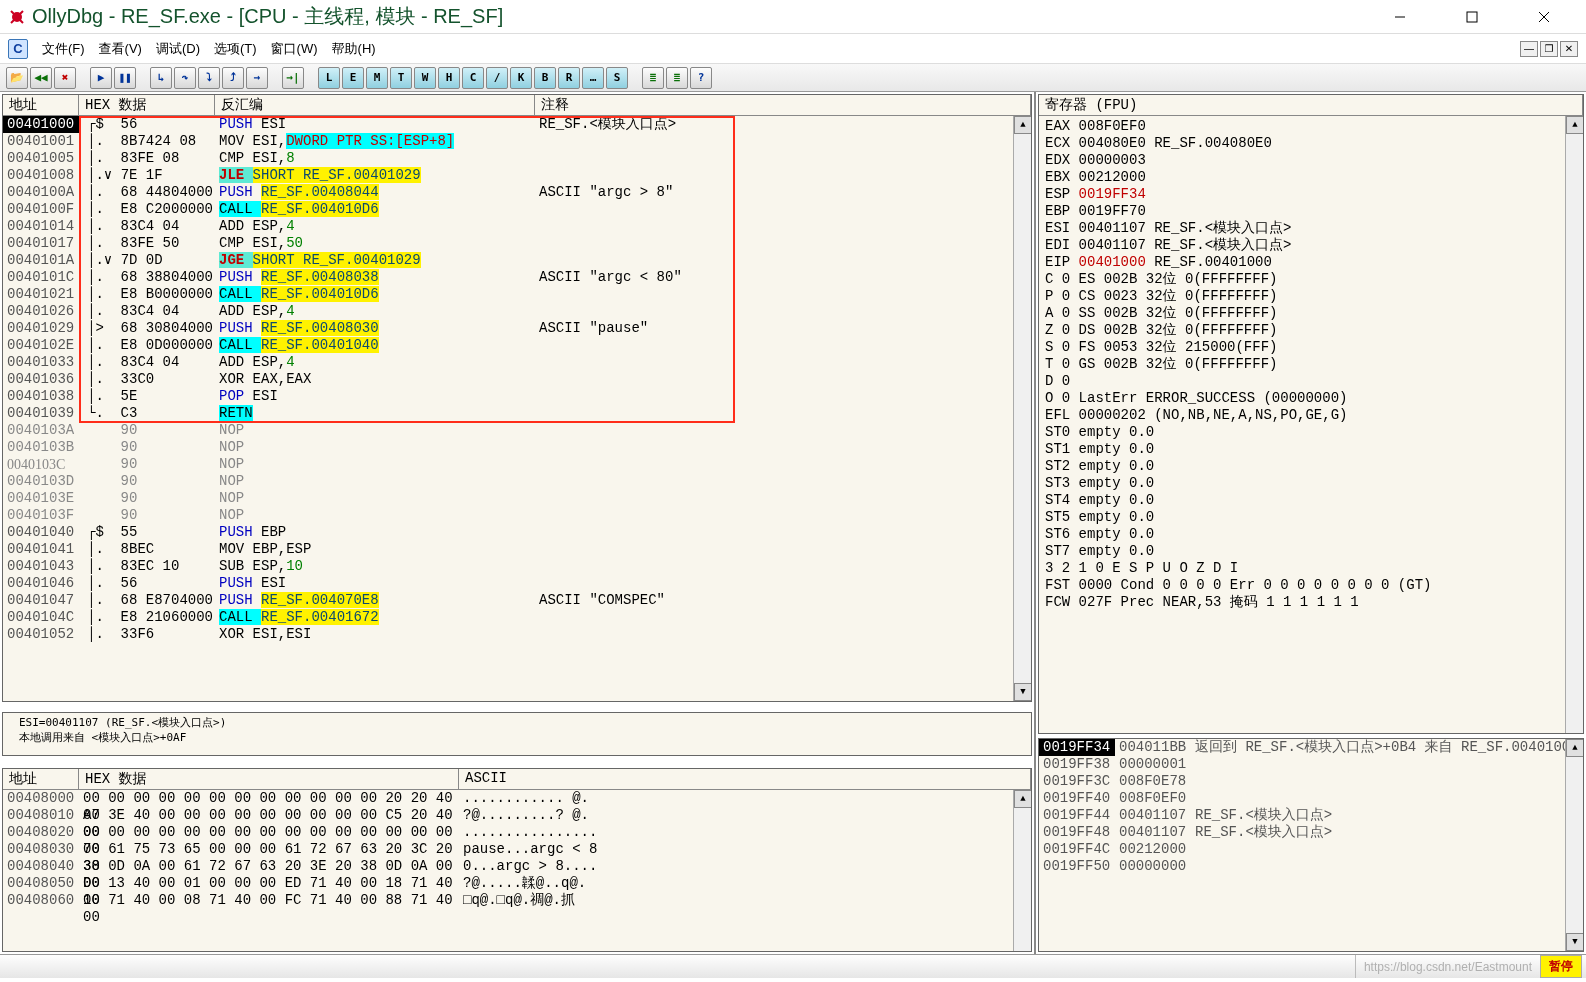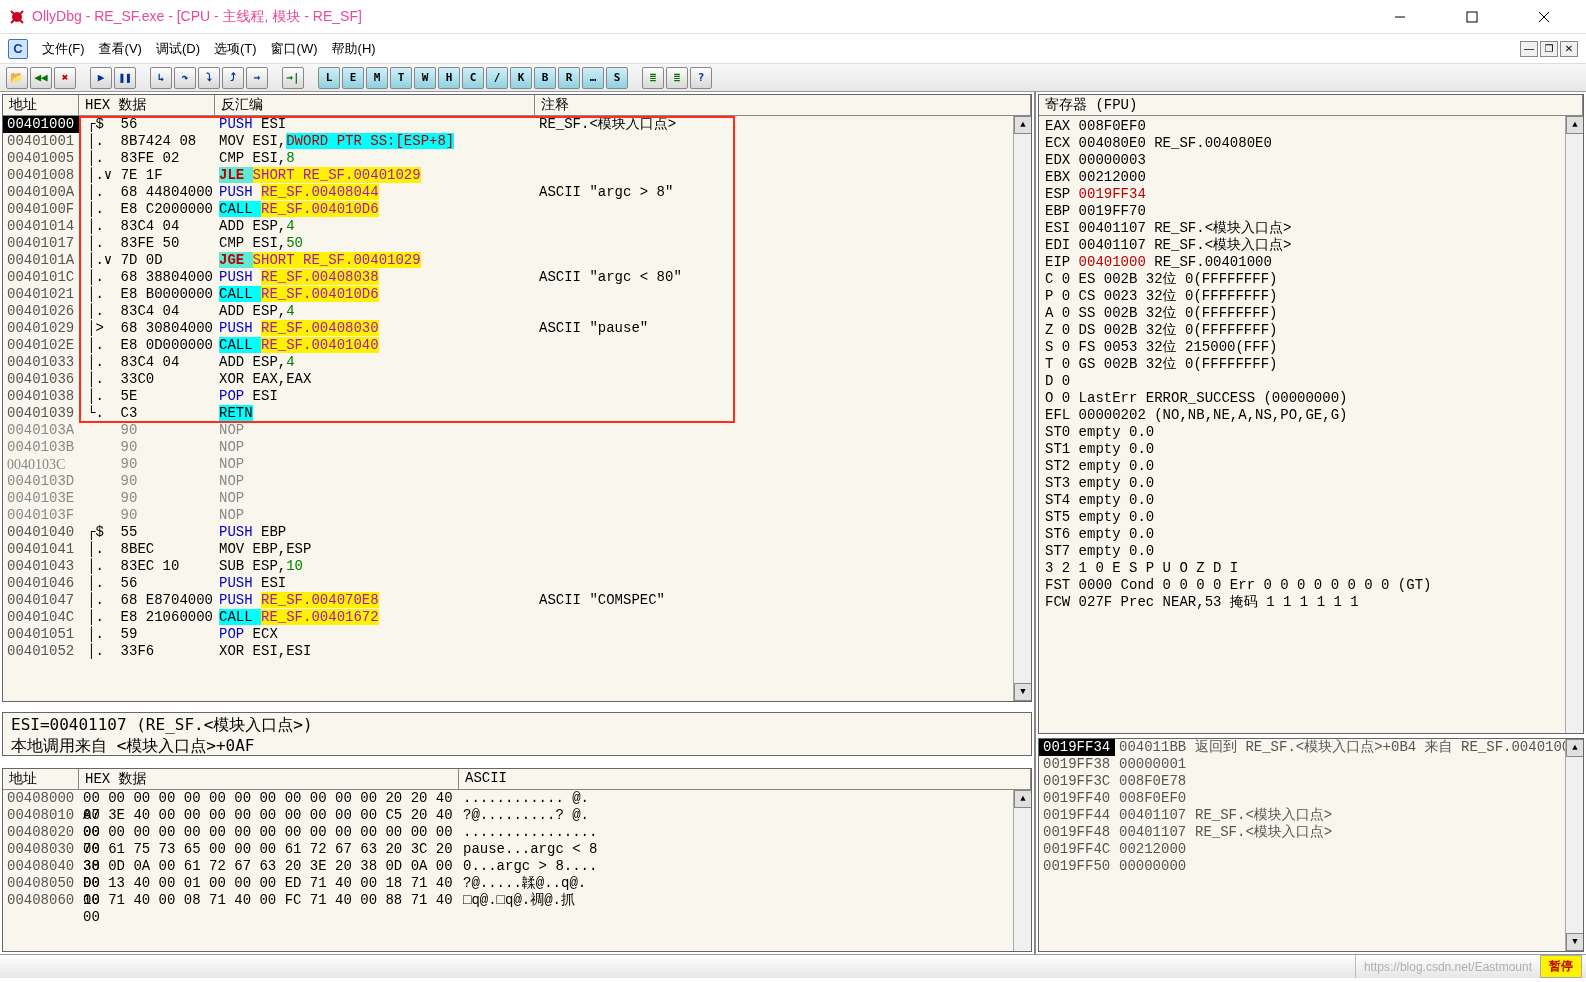--- a/index.html
+++ b/index.html
@@ -1,19 +1,19 @@
 <!DOCTYPE html>
 <html><head>
 <meta charset="utf-8">
 <style>
 * { margin: 0; padding: 0; box-sizing: border-box; }
 body { font-family: "Microsoft YaHei", "SimSun", sans-serif; font-size: 13px; background: #fff; overflow: hidden; }
 .titlebar { height: 34px; display: flex; align-items: center; padding: 0 8px; border-bottom: 1px solid #ddd; }
 .titlebar .icon { width: 18px; height: 18px; margin-right: 6px; }
-.titlebar .title { flex: 1; font-size: 14px; color: #ec4899; }
+.titlebar .title { flex: 1; font-size: 20px; color: #14532d; }
 .win-controls { display: flex; gap: 28px; align-items: center; padding-right: 12px; }
 .win-btn { width: 44px; height: 30px; display: flex; align-items: center; justify-content: center; cursor: pointer; }
 .win-btn svg { stroke: #000; stroke-width: 1; }
 .menubar { height: 30px; display: flex; align-items: center; padding: 0 8px; background: #fff; border-bottom: 1px solid #ddd; gap: 14px; }
 .c-icon { width: 20px; height: 20px; background: #d0e4ff; border: 1px solid #3a76b8; color: #1040a0; font-weight: bold; display: flex; align-items: center; justify-content: center; font-size: 13px; border-radius: 2px; }
 .menubar-item { cursor: pointer; text-align: center; }
 .mdi-controls { margin-left: auto; display: flex; gap: 2px; }
 .mdi-btn { width: 18px; height: 16px; border: 1px solid #888; background: #f0f0f0; font-size: 10px; display: flex; align-items: center; justify-content: center; cursor: pointer; }
 .toolbar { height: 28px; background: linear-gradient(#f8f8f8,#e8e8e8); border-bottom: 1px solid #999; display: flex; align-items: center; padding: 0 6px; gap: 2px; }
 .tb-btn { width: 22px; height: 22px; border: 1px solid #888; background: linear-gradient(#fdfdfd,#d8d8d8); display: flex; align-items: center; justify-content: center; font-size: 11px; font-weight: bold; cursor: pointer; border-radius: 2px; font-family: monospace; }
@@ -39,23 +39,23 @@
 .c-addr.sel { background: #000; color: #fff; }
 .c-hex { width: 136px; padding-left: 8px; }
 .c-dis { width: 320px; padding-left: 4px; }
 .c-cmt { flex: 1; padding-left: 4px; }
 .redbox { position: absolute; border: 2px solid #ff2d1a; pointer-events: none; }
 .op-push { color: #0000c0; }
 .op-jcc  { background: #5eead4; color: #c00000; font-weight: bold; }
 .op-call { background: #00ffff; color: #000; }
 .op-retn { background: #00ffff; color: #000; }
 .op-num  { color: #008000; }
-.op-tgt  { background: #fff200; color: #a21caf; }
+.op-tgt  { background: #fff200; color: #0c4a6e; }
 .op-seg  { background: #00ffff; color: #c00000; }
-.info-pane { height: 44px; background: #f9f6ed; border: 1px solid #666; margin: 0 2px 2px; padding: 2px 8px; font-family: Consolas, monospace; font-size: 16px; }
+.info-pane { height: 44px; background: #f9f6ed; border: 1px solid #666; margin: 0 2px 2px; padding: 2px 16px; font-family: Consolas, monospace; font-size: 11px; }
 .dump-pane { flex: 1.2; }
 .dump-body { background: #f9f6ed; }
 .dr { display: flex; height: 17px; line-height: 17px; }
 .dr-addr { width: 76px; color: #555; padding-left: 4px; }
 .dr-hex { width: 380px; padding-left: 4px; letter-spacing: 0; }
 .dr-ascii { flex: 1; padding-left: 4px; }
 .reg-pane { flex: 3; }
 .reg-body { background: #f9f6ed; padding: 2px 6px; line-height: 17px; }
 .reg-red { color: #c00000; }
 .stack-pane { flex: 1; }
@@ -159,21 +159,21 @@
       <div class="pane-header">
         <div class="ph-cell" style="width:76px">地址</div>
         <div class="ph-cell" style="width:136px">HEX 数据</div>
         <div class="ph-cell" style="width:320px">反汇编</div>
         <div class="ph-cell" style="flex:1">注释</div>
       </div>
       <div class="pane-body disasm-body" id="disasm-body" style="position:relative">
 
         <div class="row"><div class="c-addr sel">00401000</div><div class="c-hex">┌$  56</div><div class="c-dis"><span class="op-push">PUSH </span><span>ESI</span></div><div class="c-cmt">RE_SF.&lt;模块入口点&gt;</div></div>
           <div class="row"><div class="c-addr">00401001</div><div class="c-hex">│.  8B7424 08</div><div class="c-dis"><span>MOV ESI,</span><span class="op-seg">DWORD PTR SS:[ESP+8]</span></div><div class="c-cmt"></div></div>
-          <div class="row"><div class="c-addr">00401005</div><div class="c-hex">│.  83FE 02</div><div class="c-dis"><span>CMP ESI,</span><span class="op-num">8</span></div><div class="c-cmt"></div></div>
+          <div class="row"><div class="c-addr">00401005</div><div class="c-hex">│.  83FE 08</div><div class="c-dis"><span>CMP ESI,</span><span class="op-num">8</span></div><div class="c-cmt"></div></div>
           <div class="row"><div class="c-addr">00401008</div><div class="c-hex">│.∨ 7E 1F</div><div class="c-dis"><span class="op-jcc">JLE </span><span class="op-tgt">SHORT RE_SF.00401029</span></div><div class="c-cmt"></div></div>
           <div class="row"><div class="c-addr">0040100A</div><div class="c-hex">│.  68 44804000</div><div class="c-dis"><span class="op-push">PUSH </span><span class="op-tgt">RE_SF.00408044</span></div><div class="c-cmt">ASCII "argc &gt; 8"</div></div>
           <div class="row"><div class="c-addr">0040100F</div><div class="c-hex">│.  E8 C2000000</div><div class="c-dis"><span class="op-call">CALL </span><span class="op-tgt">RE_SF.004010D6</span></div><div class="c-cmt"></div></div>
           <div class="row"><div class="c-addr">00401014</div><div class="c-hex">│.  83C4 04</div><div class="c-dis"><span>ADD ESP,</span><span class="op-num">4</span></div><div class="c-cmt"></div></div>
           <div class="row"><div class="c-addr">00401017</div><div class="c-hex">│.  83FE 50</div><div class="c-dis"><span>CMP ESI,</span><span class="op-num">50</span></div><div class="c-cmt"></div></div>
           <div class="row"><div class="c-addr">0040101A</div><div class="c-hex">│.∨ 7D 0D</div><div class="c-dis"><span class="op-jcc">JGE </span><span class="op-tgt">SHORT RE_SF.00401029</span></div><div class="c-cmt"></div></div>
           <div class="row"><div class="c-addr">0040101C</div><div class="c-hex">│.  68 38804000</div><div class="c-dis"><span class="op-push">PUSH </span><span class="op-tgt">RE_SF.00408038</span></div><div class="c-cmt">ASCII "argc &lt; 80"</div></div>
           <div class="row"><div class="c-addr">00401021</div><div class="c-hex">│.  E8 B0000000</div><div class="c-dis"><span class="op-call">CALL </span><span class="op-tgt">RE_SF.004010D6</span></div><div class="c-cmt"></div></div>
           <div class="row"><div class="c-addr">00401026</div><div class="c-hex">│.  83C4 04</div><div class="c-dis"><span>ADD ESP,</span><span class="op-num">4</span></div><div class="c-cmt"></div></div>
           <div class="row"><div class="c-addr">00401029</div><div class="c-hex">│&gt;  68 30804000</div><div class="c-dis"><span class="op-push">PUSH </span><span class="op-tgt">RE_SF.00408030</span></div><div class="c-cmt">ASCII "pause"</div></div>
@@ -187,21 +187,20 @@
           <div class="row"><div class="c-addr" style="color: rgb(136, 136, 136); font-family: Liberation Serif, serif;">0040103C</div><div class="c-hex" style="color: rgb(136, 136, 136);">    90</div><div class="c-dis" style="color: rgb(136, 136, 136);"><span class="op-dim">NOP</span></div><div class="c-cmt"></div></div>
           <div class="row"><div class="c-addr" style="color: rgb(136, 136, 136);">0040103D</div><div class="c-hex" style="color: rgb(136, 136, 136);">    90</div><div class="c-dis" style="color: rgb(136, 136, 136);"><span class="op-dim">NOP</span></div><div class="c-cmt"></div></div>
           <div class="row"><div class="c-addr" style="color: rgb(136, 136, 136);">0040103E</div><div class="c-hex" style="color: rgb(136, 136, 136);">    90</div><div class="c-dis" style="color: rgb(136, 136, 136);"><span class="op-dim">NOP</span></div><div class="c-cmt"></div></div>
           <div class="row"><div class="c-addr" style="color: rgb(136, 136, 136);">0040103F</div><div class="c-hex" style="color: rgb(136, 136, 136);">    90</div><div class="c-dis" style="color: rgb(136, 136, 136);"><span class="op-dim">NOP</span></div><div class="c-cmt"></div></div>
           <div class="row"><div class="c-addr">00401040</div><div class="c-hex">┌$  55</div><div class="c-dis"><span class="op-push">PUSH </span><span>EBP</span></div><div class="c-cmt"></div></div>
           <div class="row"><div class="c-addr">00401041</div><div class="c-hex">│.  8BEC</div><div class="c-dis"><span>MOV EBP,ESP</span></div><div class="c-cmt"></div></div>
           <div class="row"><div class="c-addr">00401043</div><div class="c-hex">│.  83EC 10</div><div class="c-dis"><span>SUB ESP,</span><span class="op-num">10</span></div><div class="c-cmt"></div></div>
           <div class="row"><div class="c-addr">00401046</div><div class="c-hex">│.  56</div><div class="c-dis"><span class="op-push">PUSH </span><span>ESI</span></div><div class="c-cmt"></div></div>
           <div class="row"><div class="c-addr">00401047</div><div class="c-hex">│.  68 E8704000</div><div class="c-dis"><span class="op-push">PUSH </span><span class="op-tgt">RE_SF.004070E8</span></div><div class="c-cmt">ASCII "COMSPEC"</div></div>
           <div class="row"><div class="c-addr">0040104C</div><div class="c-hex">│.  E8 21060000</div><div class="c-dis"><span class="op-call">CALL </span><span class="op-tgt">RE_SF.00401672</span></div><div class="c-cmt"></div></div>
-          <div class="row"><div class="c-addr">00401051</div><div class="c-hex">│.  59</div><div class="c-dis"><span class="op-push">POP </span><span>ECX</span></div><div class="c-cmt"></div></div>
           <div class="row"><div class="c-addr">00401052</div><div class="c-hex">│.  33F6</div><div class="c-dis"><span>XOR ESI,ESI</span></div><div class="c-cmt"></div></div>
       <div class="redbox" style="left:76px; top:0; width:656px; height:307px;"></div>
           <div class="scrollbar-v">
             <div class="sb-arrow">▲</div>
             <div class="sb-arrow bottom">▼</div>
           </div>
         </div>
     </div>
     <div class="info-pane">
       <div>ESI=00401107 (RE_SF.&lt;模块入口点&gt;)</div>

